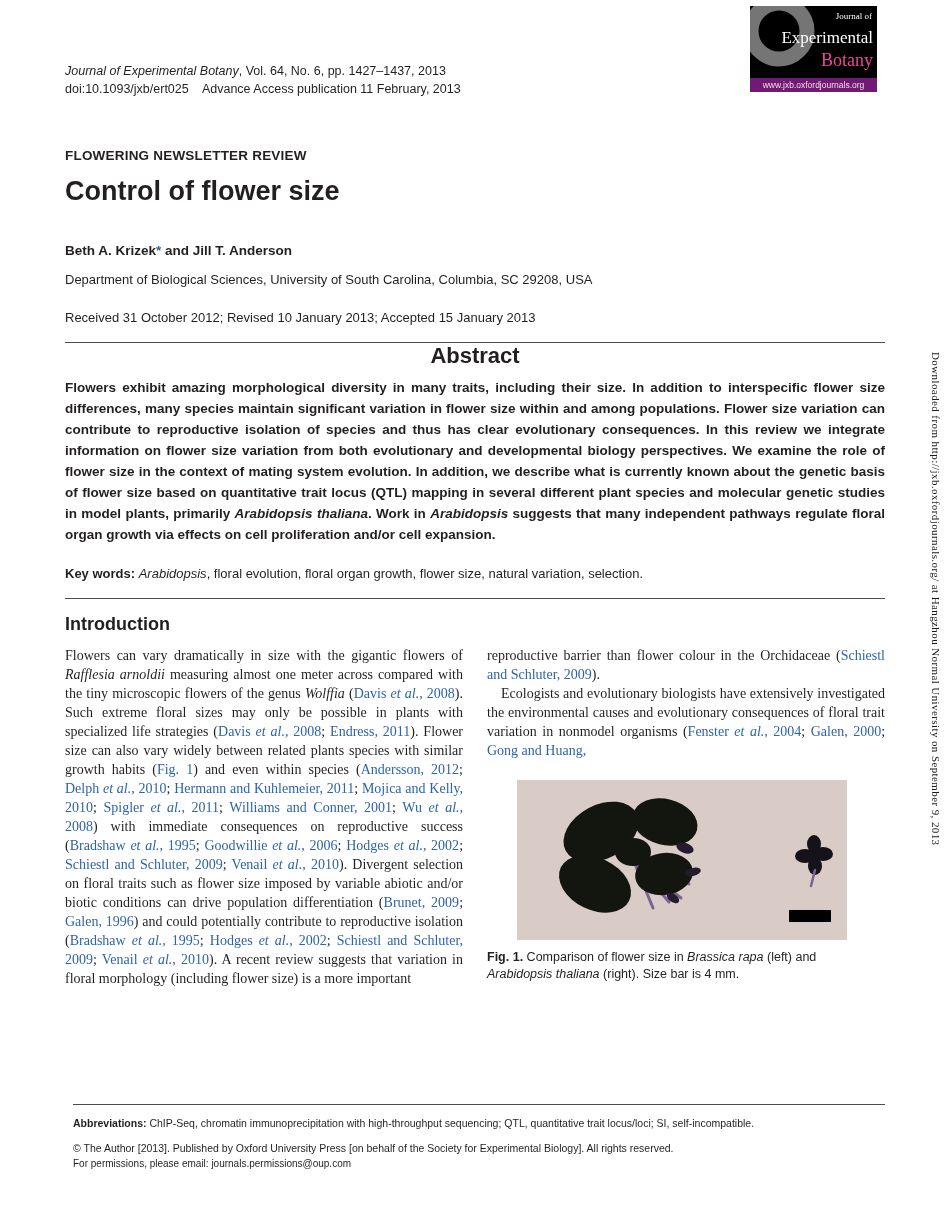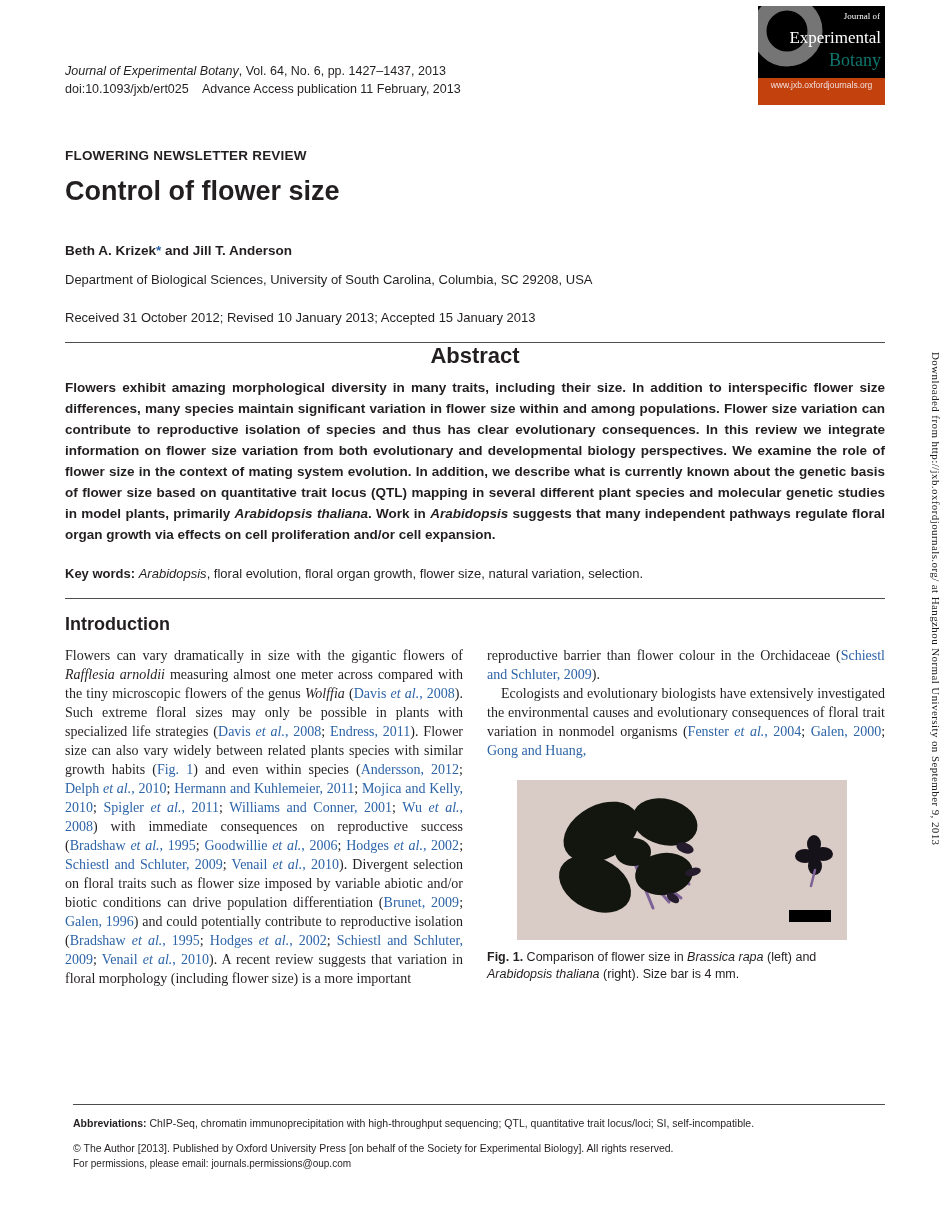--- a/index.html
+++ b/index.html
@@ -13,42 +13,42 @@
     overflow: hidden;
   }
   .content { position: absolute; left: 65px; width: 820px; top: 0; }
 
   
   .masthead { margin-top: 62px; font-size: 12.5px; line-height: 18px; }
   .doi-line { white-space: pre-wrap; }
 
   
   .logo {
-    position: absolute; right: 0; top: 6px;
+    position: absolute; right: 8px; top: 6px;
     width: 127px; height: 86px;
   }
   .logo-main {
     position: relative; width: 100%; height: 72px;
     background: #000; overflow: hidden;
   }
   .logo-swirl { position: absolute; left: -14px; top: -18px; }
   .logo-journal-of {
     position: absolute; top: 5px; right: 5px;
     color: #fff; font-size: 9px; font-family: "Liberation Serif", serif;
   }
   .logo-name1 {
     position: absolute; top: 22px; right: 4px;
     color: #fff; font-size: 17px; font-family: "Liberation Serif", serif;
   }
   .logo-name2 {
     position: absolute; top: 44px; right: 4px;
-    color: #0f766e; font-size: 18px; font-family: "Liberation Serif", serif;
+    color: #ec4899; font-size: 18px; font-family: "Liberation Serif", serif;
   }
   .logo-url {
-    width: 100%; height: 27px; background: #c2410c;
+    width: 100%; height: 14px; background: #701a75;
     color: #f3dede; font-size: 8.5px; text-align: center; line-height: 14px;
   }
 
   
   .section-label { margin-top: 50px; font-size: 13.5px; font-weight: 600; letter-spacing: 0.2px; }
   .article-title { margin-top: 13px; font-size: 27px; font-weight: bold; }
   .authors-line { margin-top: 36px; font-size: 13.5px; }
   .affiliation { margin-top: 14px; font-size: 13px; }
   .correspondence { margin-top: 19px; font-size: 13px; }
   .dates-line { margin-top: 23px; font-size: 13px; }

